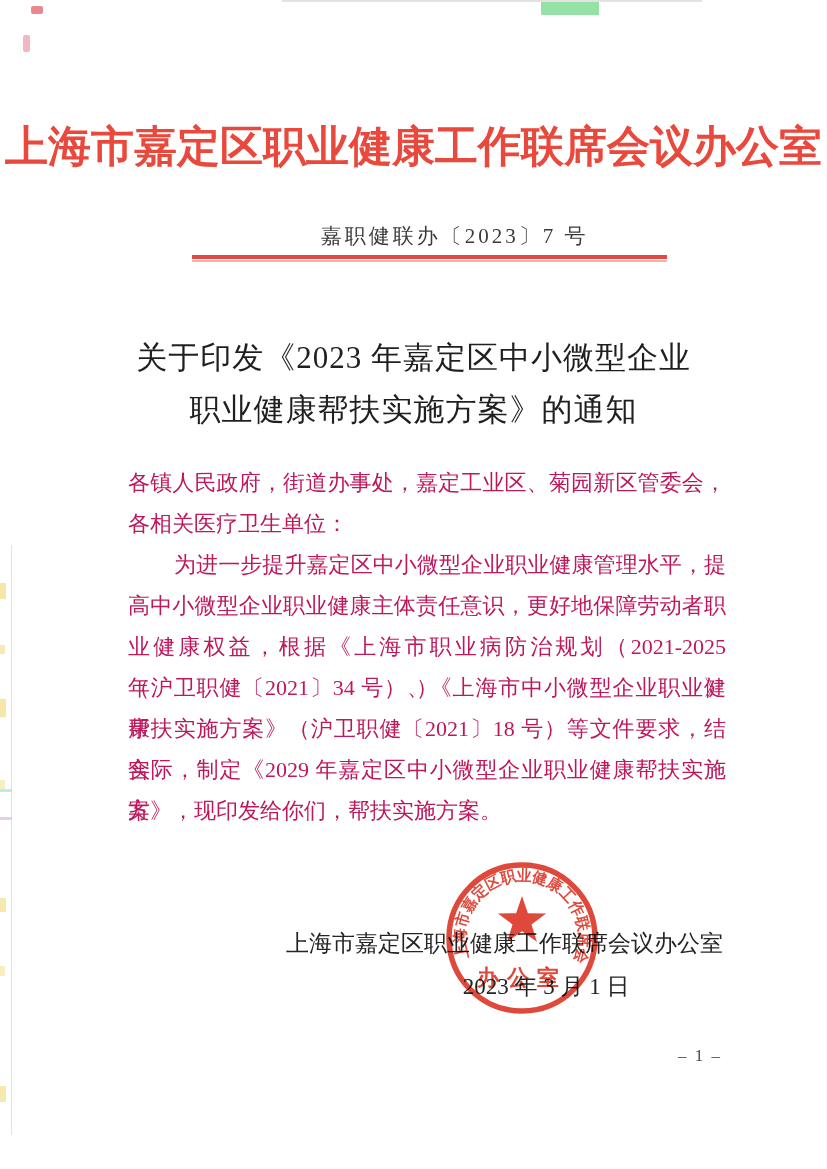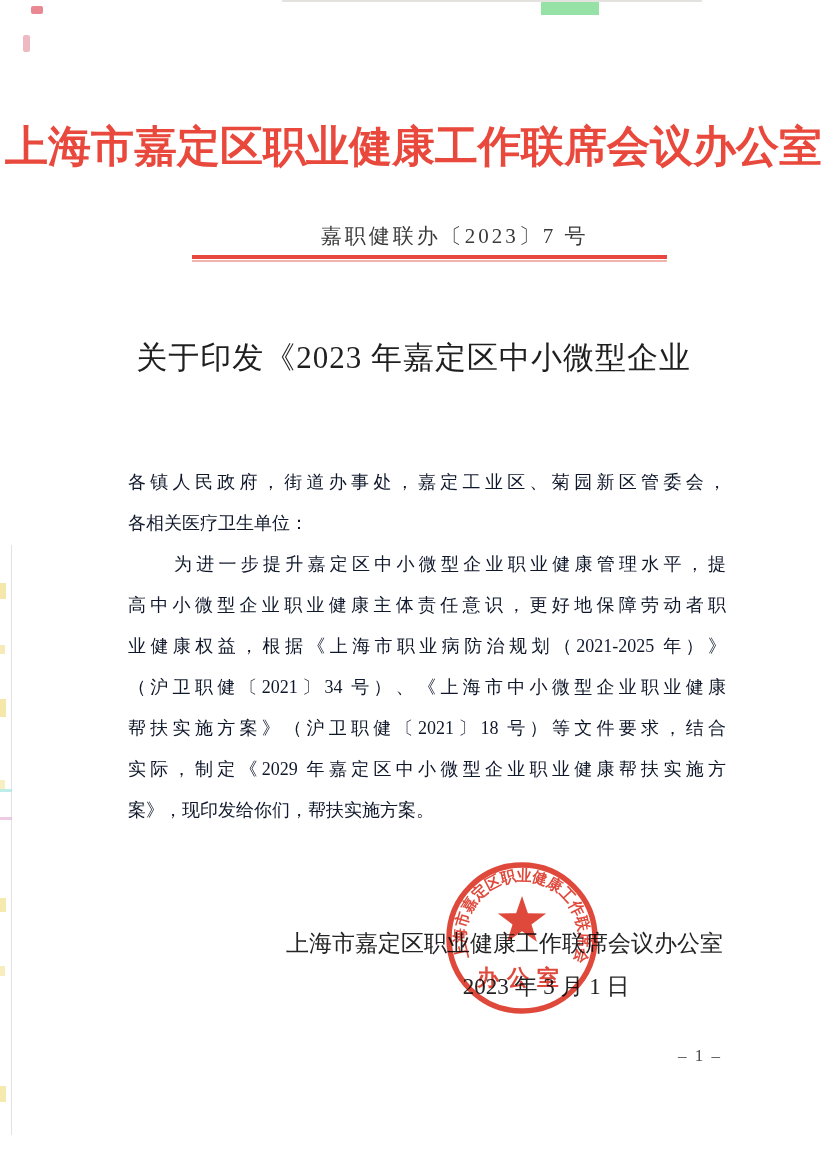--- a/index.html
+++ b/index.html
@@ -69,22 +69,22 @@
     color: #1f1f1f;
     line-height: 52px;
     letter-spacing: 1px;
   }
   
   .body-block {
     position: absolute;
     top: 462px;
     left: 128px;
     width: 598px;
-    font-size: 18px;
-    color: #0f172a;
+    font-size: 22px;
+    color: #be185d;
     line-height: 41px;
   }
   .body-line {
     height: 41px;
     white-space: nowrap;
   }
   .body-line.stretch {
     white-space: normal;
     text-align: justify;
     text-align-last: justify;
@@ -172,20 +172,21 @@
 
   <div class="letterhead">上海市嘉定区职业健康工作联席会议办公室</div>
 
   <div class="doc-number">嘉职健联办〔2023〕7 号</div>
 
   <div class="red-rule"></div>
   <div class="red-rule-shadow"></div>
 
   <div class="title-block">
     <div>关于印发《2023 年嘉定区中小微型企业</div>
+    <div>职业健康帮扶实施方案》的通知</div>
   </div>
 
   <div class="body-block">
     <div class="body-line stretch">各镇人民政府，街道办事处，嘉定工业区、菊园新区管委会，</div>
     <div class="body-line">各相关医疗卫生单位：</div>
     <div class="body-line stretch indent">为进一步提升嘉定区中小微型企业职业健康管理水平，提</div>
     <div class="body-line stretch">高中小微型企业职业健康主体责任意识，更好地保障劳动者职</div>
     <div class="body-line stretch">业健康权益，根据《上海市职业病防治规划（2021-2025 年）》</div>
     <div class="body-line stretch">（沪卫职健〔2021〕34 号）、《上海市中小微型企业职业健康</div>
     <div class="body-line stretch">帮扶实施方案》（沪卫职健〔2021〕18 号）等文件要求，结合</div>

